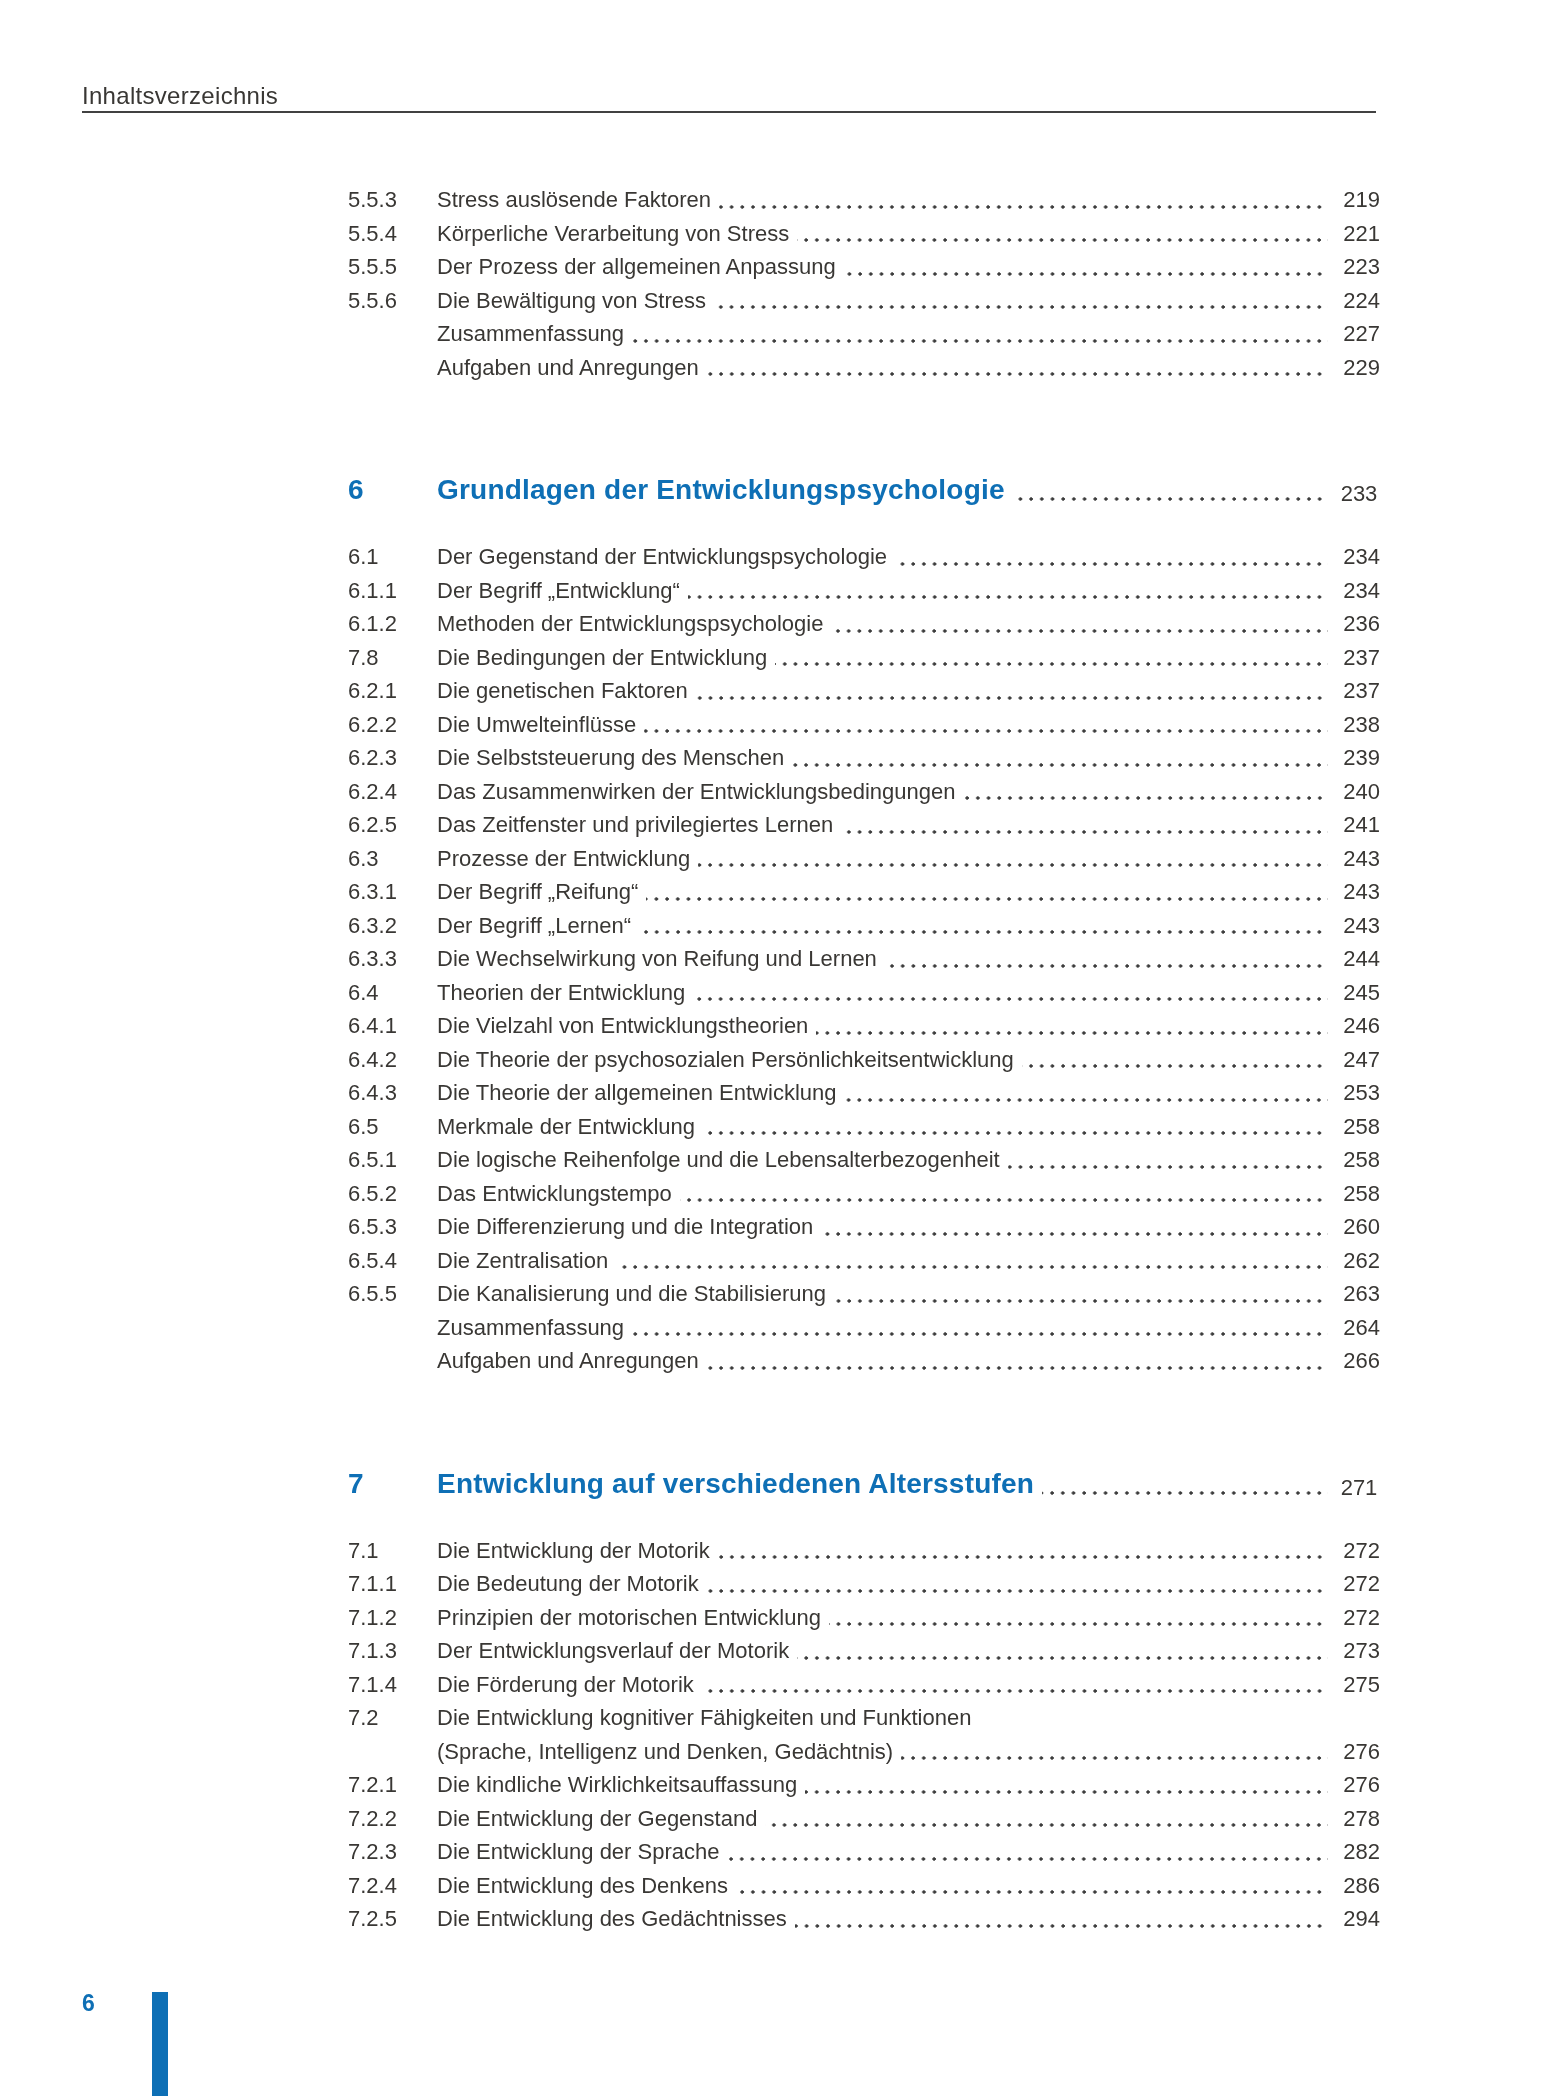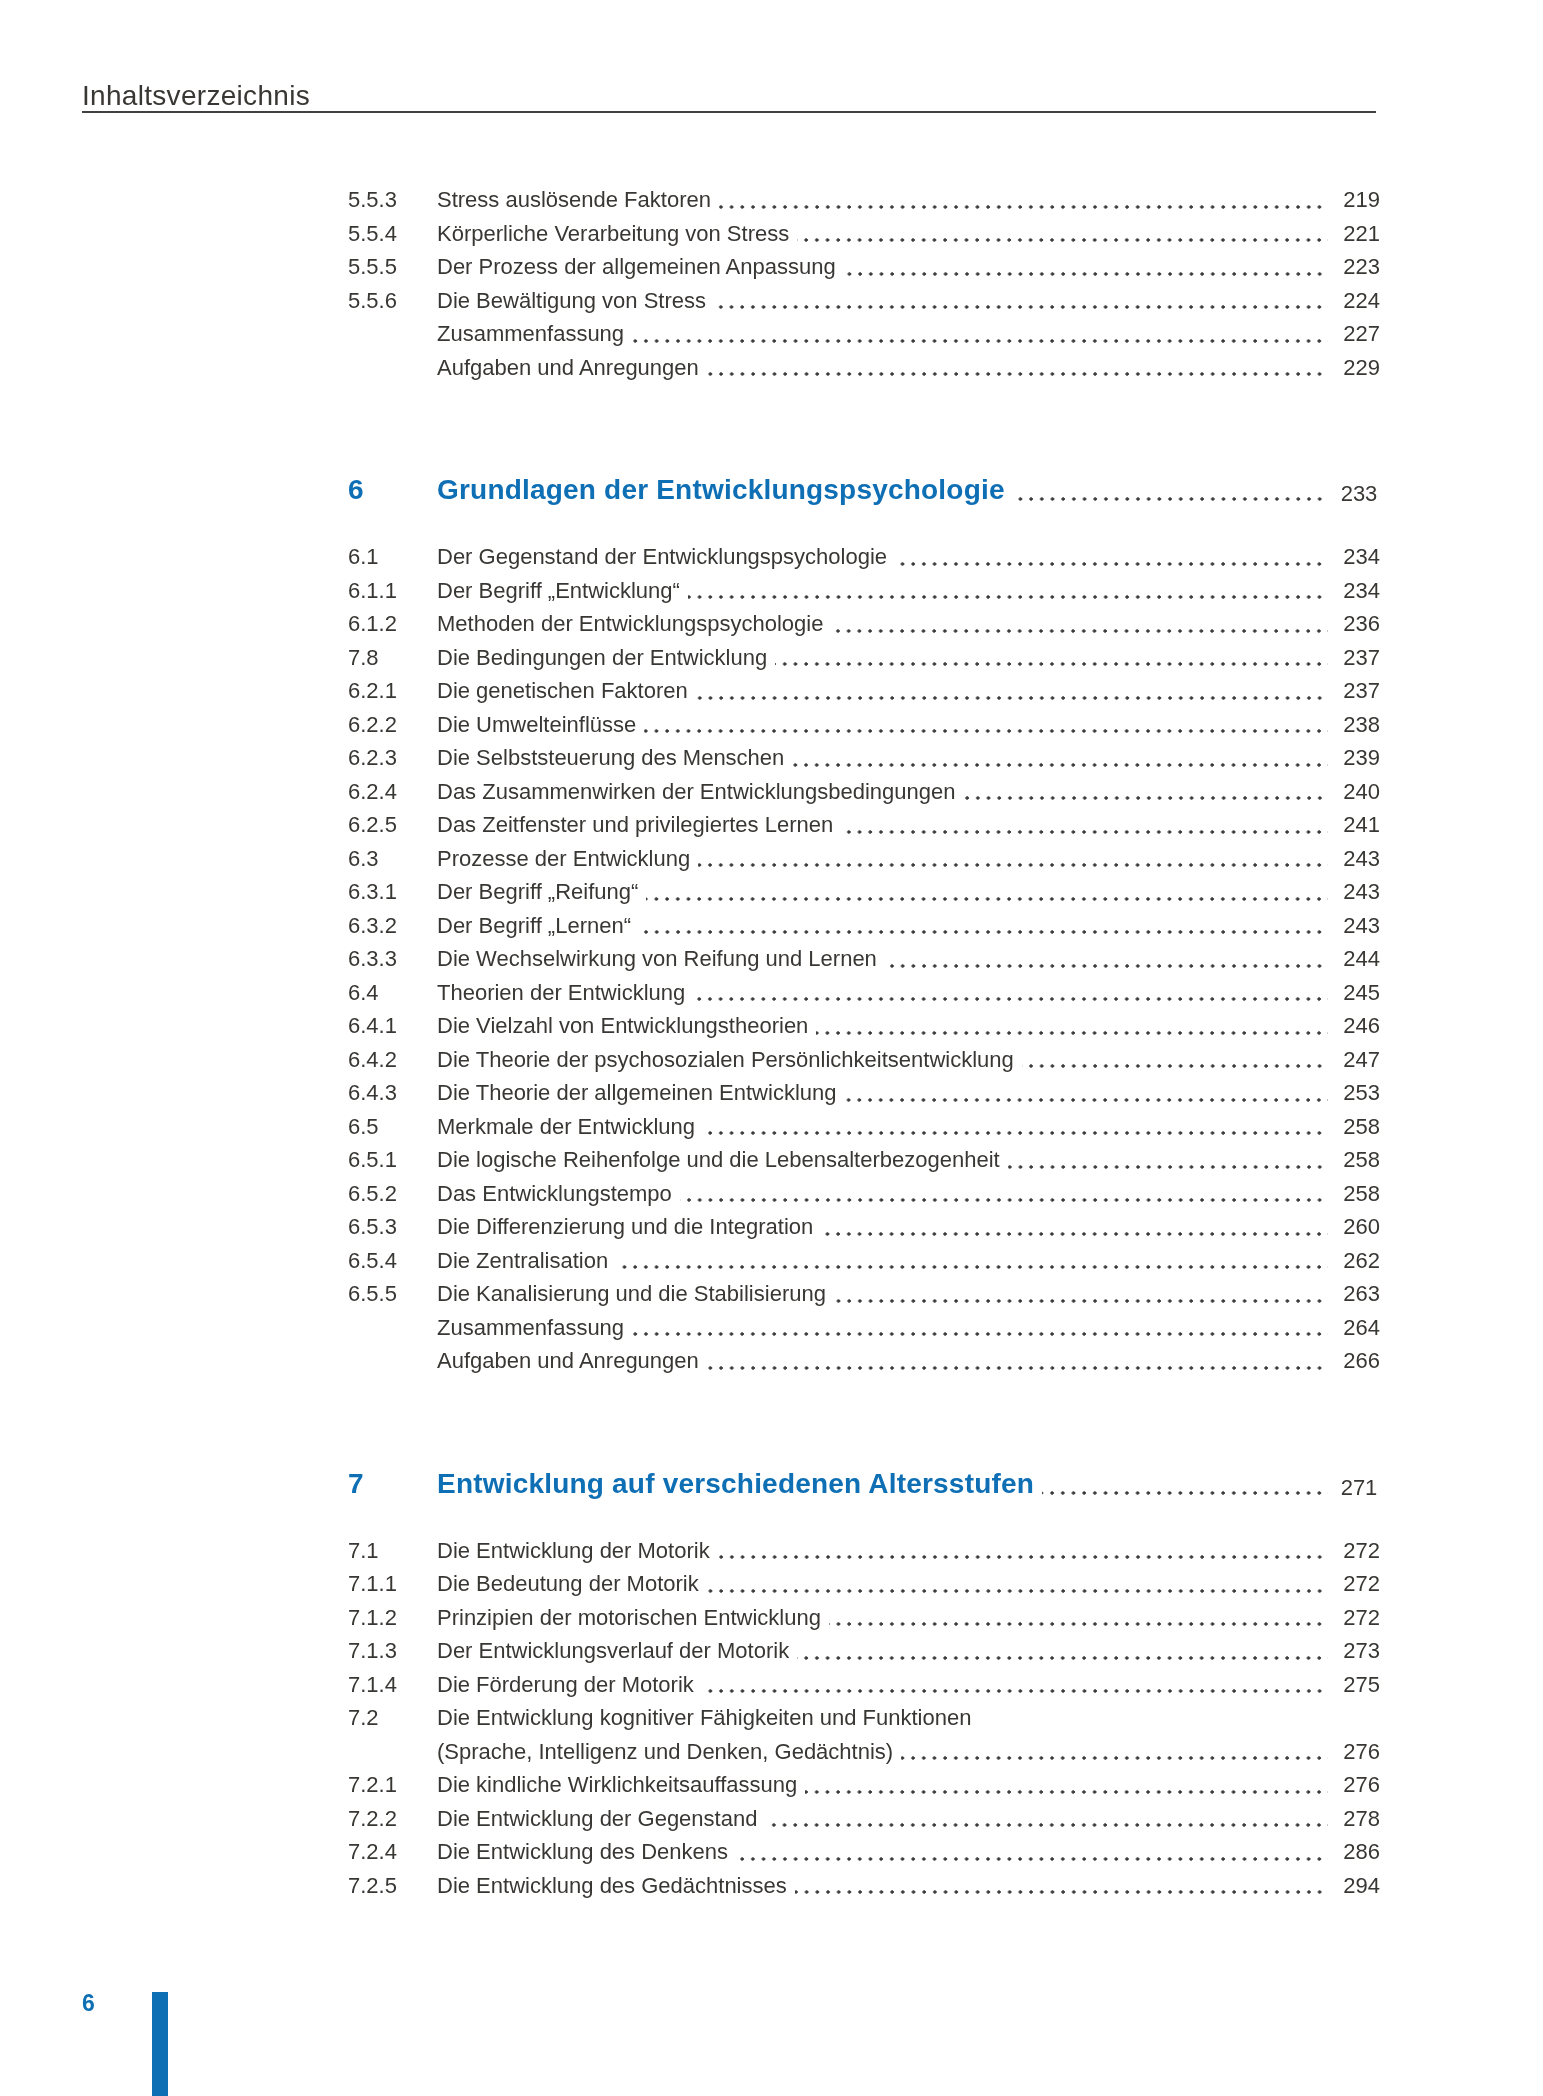--- a/index.html
+++ b/index.html
@@ -13,21 +13,21 @@
     background: #ffffff;
     overflow: hidden;
     font-family: "Liberation Sans", sans-serif;
     color: var(--text, #393734);
   }
 
   .running-head {
     position: absolute;
     left: 82px;
     top: 82px;
-    font-size: 28px;
+    font-size: 24px;
     line-height: 28px;
     letter-spacing: 0.3px;
   }
 
   .head-rule {
     position: absolute;
     left: 82px;
     top: 111px;
     width: 1294px;
     height: 2.4px;
@@ -356,20 +356,26 @@
           <span class="leader"></span>
           <span class="page-num">276</span>
         </div>
         <div class="row">
           <span class="num">7.2.2</span>
           <span class="title">Die Entwicklung der Gegenstand</span>
           <span class="leader"></span>
           <span class="page-num">278</span>
         </div>
         <div class="row">
+          <span class="num">7.2.3</span>
+          <span class="title">Die Entwicklung der Sprache</span>
+          <span class="leader"></span>
+          <span class="page-num">282</span>
+        </div>
+        <div class="row">
           <span class="num">7.2.4</span>
           <span class="title">Die Entwicklung des Denkens</span>
           <span class="leader"></span>
           <span class="page-num">286</span>
         </div>
         <div class="row">
           <span class="num">7.2.5</span>
           <span class="title">Die Entwicklung des Gedächtnisses</span>
           <span class="leader"></span>
           <span class="page-num">294</span>

